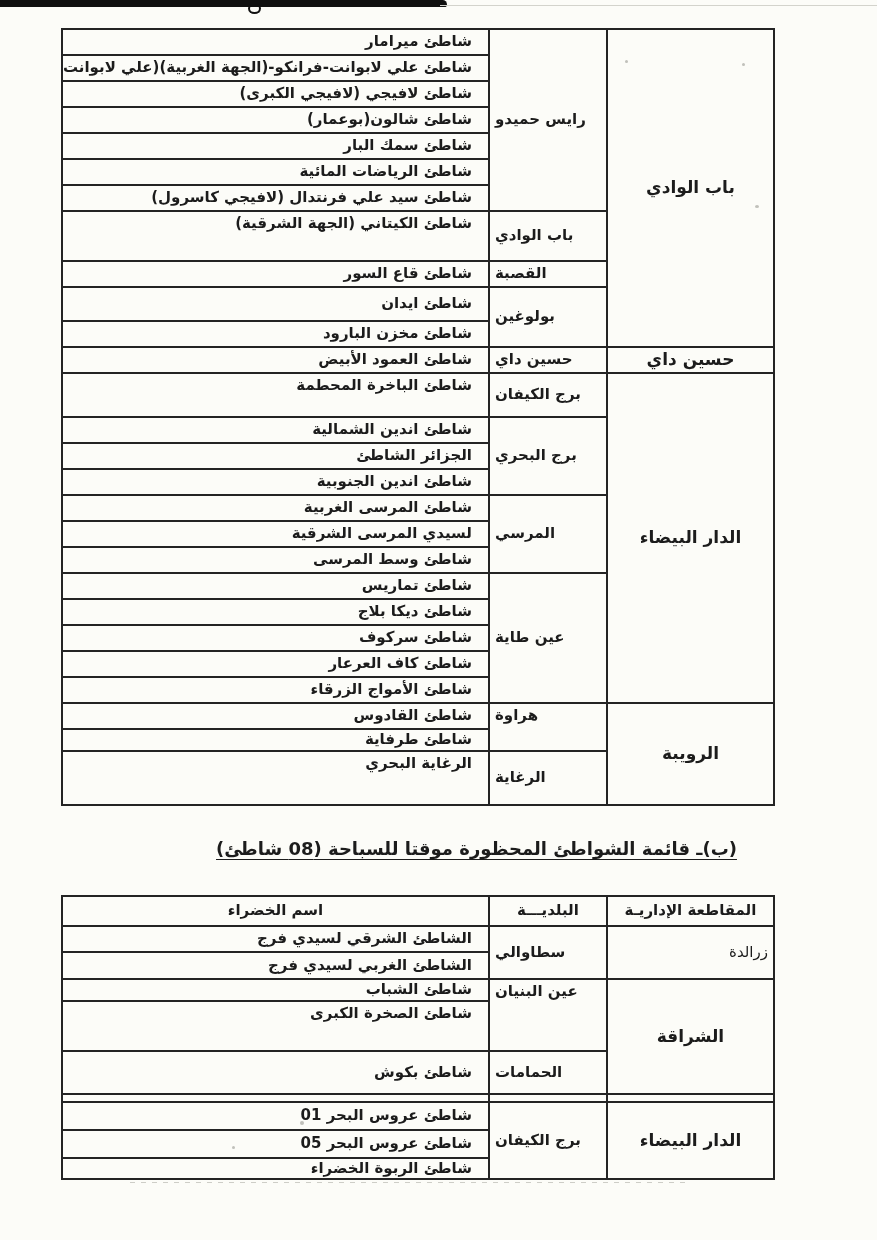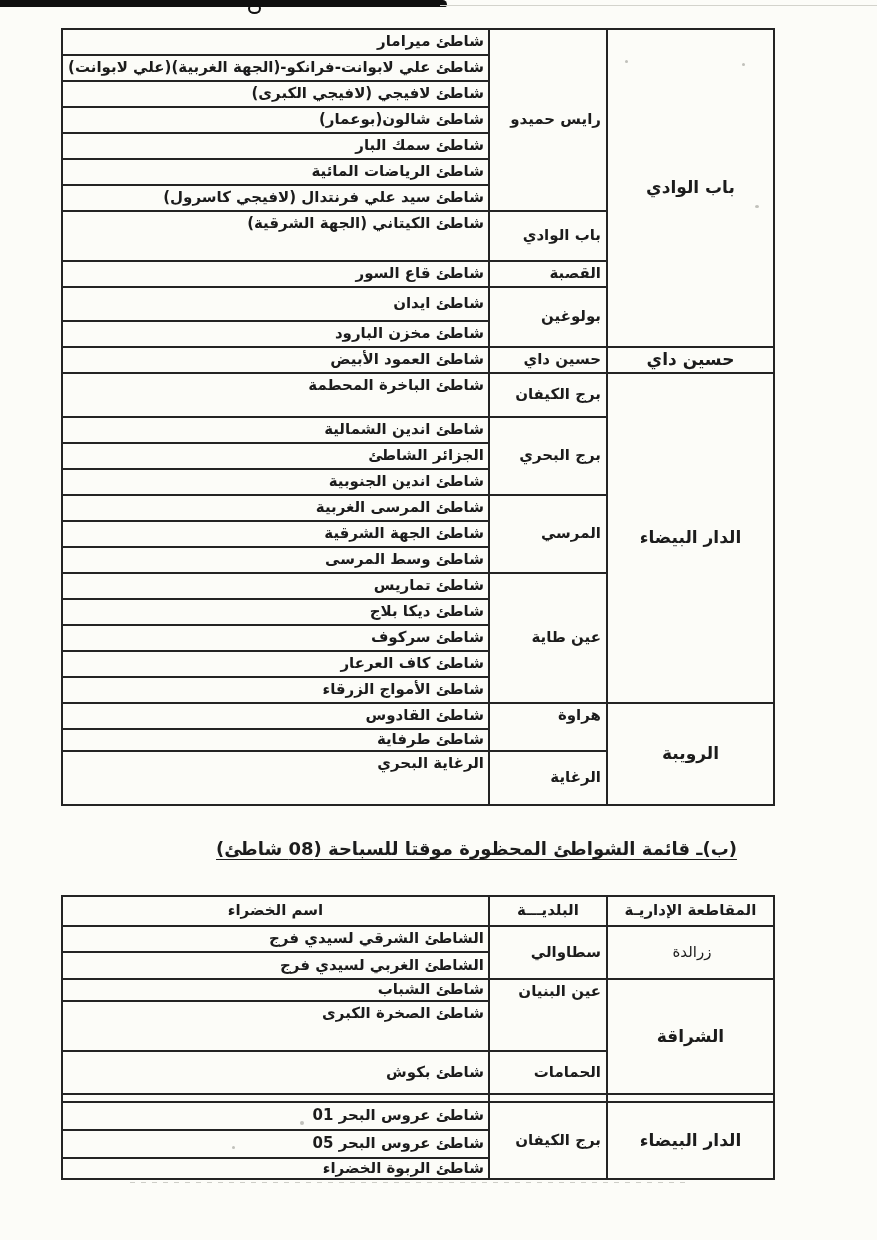--- a/index.html
+++ b/index.html
@@ -54,27 +54,27 @@
   col.c-beach{width:427px;}
   td,th{
     border:2px solid var(--line);
     font-weight:bold;
     font-size:15px;
     line-height:1.15;
     padding:1px 5px;
     overflow:hidden;
     white-space:nowrap;
   }
-  td.beach{text-align:right;padding-right:4px;}
-  td.mun{text-align:right;}
+  td.beach{text-align:right;padding-right:16px;}
+  td.mun{text-align:left;}
   td.dist{text-align:center;font-size:17px;}
   th{text-align:center;font-size:15px;padding:3px 4px;}
   .va-top{vertical-align:top;padding-top:3px;}
   td.zeralda{
-    text-align:center;font-weight:400;font-size:15px;
+    text-align:right;font-weight:400;font-size:15px;
     padding-left:8px;vertical-align:middle;
     font-family:"DejaVu Sans",sans-serif;
   }
   tr.spacer td{padding:0;height:8px;}
   
   .section-heading{
     position:absolute;top:838px;left:0;width:100%;
     text-align:center;
     font-size:18px;font-weight:bold;
     text-decoration:underline;
@@ -159,21 +159,21 @@
         <td class="beach">الجزائر الشاطئ</td>
       </tr>
     <tr style="height:26px">
         <td class="beach">شاطئ اندين الجنوبية</td>
       </tr>
     <tr style="height:26px">
       <td class="mun" rowspan="3">المرسي</td>
       <td class="beach">شاطئ المرسى الغربية</td>
     </tr>
     <tr style="height:26px">
-        <td class="beach">شاطئ الجهة الشرقية</td>
+        <td class="beach">لسيدي المرسى الشرقية</td>
       </tr>
     <tr style="height:26px">
         <td class="beach">شاطئ وسط المرسى</td>
       </tr>
     <tr style="height:26px">
       <td class="mun" rowspan="5">عين طاية</td>
       <td class="beach">شاطئ تماريس</td>
     </tr>
     <tr style="height:26px">
         <td class="beach">شاطئ ديكا بلاج</td>

